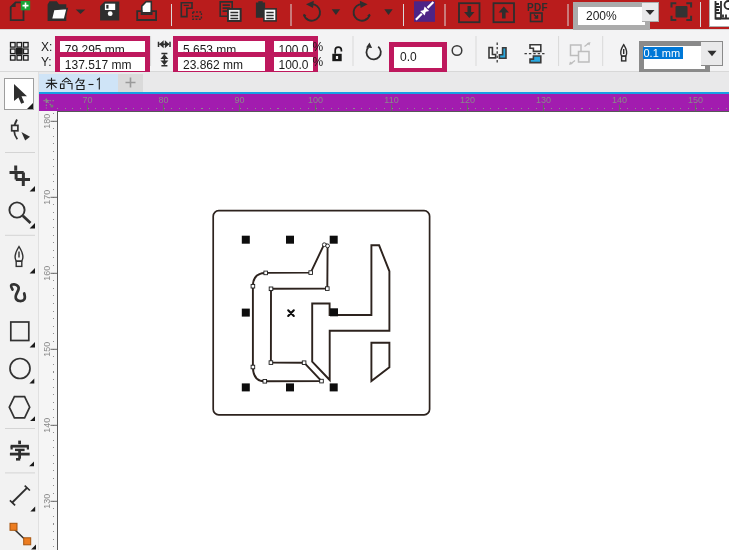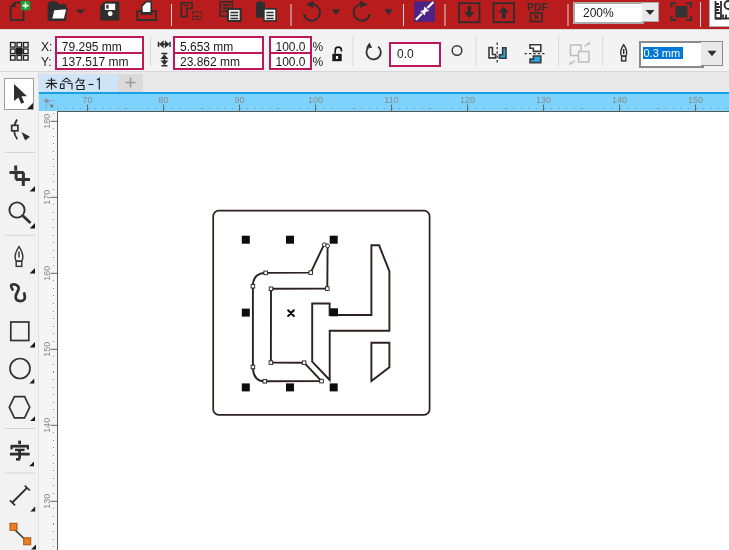--- a/index.html
+++ b/index.html
@@ -1,21 +1,21 @@
 <!DOCTYPE html>
 <html><head><meta charset="utf-8"><style>
 html,body{margin:0;padding:0}
 body{width:729px;height:550px;position:relative;font-family:"Liberation Sans",sans-serif;background:#fff;overflow:hidden}
 .abs{position:absolute}
 #row1{left:0;top:0;width:729px;height:29px;background:#b91c1c;border-bottom:1px solid #d8d8d8}
 #row2{left:0;top:30px;width:729px;height:41px;background:#f3f3f4;border-bottom:1px solid #d8d8d8}
 #toolbox{left:0;top:72px;width:38px;height:478px;background:#f2f2f2;border-right:1px solid #e0e0e0}
 #tabbar{left:39px;top:72px;width:690px;height:20px;background:#e9e9ea}
 #blueline{left:39px;top:92px;width:690px;height:1.6px;background:#189fe4}
-.fld{position:absolute;background:#fff;border:2px solid #be185d;font-size:12px;color:#1a1a1a;line-height:13px}
+.fld{position:absolute;background:#fff;border:5px solid #be185d;font-size:12px;color:#1a1a1a;line-height:13px}
 .lbl{position:absolute;font-size:12px;color:#1a1a1a}
 svg{display:block}
 </style></head>
 <body>
 <div id="row1" class="abs">
 <svg width="729" height="29" viewBox="0 0 729 29">
 <g stroke="#d9d9d9" stroke-width="1">
         <line x1="171.5" y1="4" x2="171.5" y2="26"></line>
         <line x1="291" y1="4" x2="291" y2="26"></line>
         <line x1="403.5" y1="4" x2="403.5" y2="26"></line>
@@ -161,21 +161,21 @@
 <div class="fld" style="left:268.5px;top:21.8px;width:39px;height:13.8px">
       <span style="position:absolute;left:5px;top:2px">100.0</span>
     </div>
 <span class="lbl" style="left:312.5px;top:9.5px">%</span>
 <span class="lbl" style="left:312.5px;top:25.3px">%</span>
 <div class="fld" style="left:389px;top:11.5px;width:48px;height:21px">
       <span style="position:absolute;left:6px;top:4.5px">0.0</span>
     </div>
 <div class="fld" style="left:638.5px;top:11px;width:61px;height:22.5px;border-color:#8a8a8a"></div>
 <div class="abs" style="left:642.5px;top:16.5px;width:40px;height:12.5px;background:#0078d7;color:#fff;font-size:11px">
-      <span style="position:absolute;left:1px;top:0.5px">0.3 mm</span>
+      <span style="position:absolute;left:1px;top:0.5px">0.1 mm</span>
     </div>
 <div class="abs" style="left:700.5px;top:11px;width:21px;height:22.5px;background:#e9e9ea;border:1px solid #8a8a8a;border-left:none"></div>
 <svg class="abs" style="left:706.5px;top:19.5px" width="10" height="7" viewBox="0 0 10 7">
       <path d="M0.5,0.8 h9 l-4.5,5.4 z" fill="#2e2e2e"></path>
     </svg>
 </div>
 <div id="toolbox" class="abs">
 <svg width="38" height="478" viewBox="0 0 38 478">
 <rect x="4.5" y="6.5" width="29" height="31" fill="#ffffff" stroke="#9e9e9e"></rect>
 <path d="M14,12 L14,29 L18.4,25.4 L21.2,31.8 L24.2,30.4 L21.5,24.2 L27,24.2 Z" fill="#2e2e2e"></path>
@@ -242,21 +242,21 @@
 <path d="M43.5,7.5 h5"></path>
 <path d="M52,3 l2.3,-1.7 v11.2"></path>
 </g>
 </svg>
 <div class="abs" style="left:79px;top:1.5px;width:25px;height:18.5px;background:#dadada"></div>
 <svg class="abs" style="left:85px;top:4px" width="13" height="13" viewBox="0 0 13 13">
       <path d="M6.5,1.5 v10 M1.5,6.5 h10" stroke="#9a9a9a" stroke-width="1.6"></path>
     </svg>
 </div>
 <div id="blueline" class="abs"></div>
-<div class="abs" id="hruler" style="left:39px;top:93.6px;width:690px;height:17px;background:#7dd3fc">
+<div class="abs" id="hruler" style="left:39px;top:93.6px;width:690px;height:17px;background:#a21caf">
 <div class="abs" style="left:16px;top:14.2px;width:674px;height:1.5px;background:repeating-linear-gradient(to right,transparent 0px,transparent 2px,#8d8d8d 2px,#8d8d8d 3.1px,transparent 3.1px,transparent 7.6px)"></div>
 <svg class="abs" style="left:0;top:0" width="690" height="17" viewBox="0 0 690 17">
 <g fill="#8a8a8a" font-size="9" text-anchor="middle" font-family="Liberation Sans, sans-serif">
 <text x="48.5" y="9">70</text>
         <text x="124.5" y="9">80</text>
         <text x="200.5" y="9">90</text>
         <text x="276.5" y="9">100</text>
         <text x="352.5" y="9">110</text>
         <text x="428.5" y="9">120</text>
         <text x="504.5" y="9">130</text>

